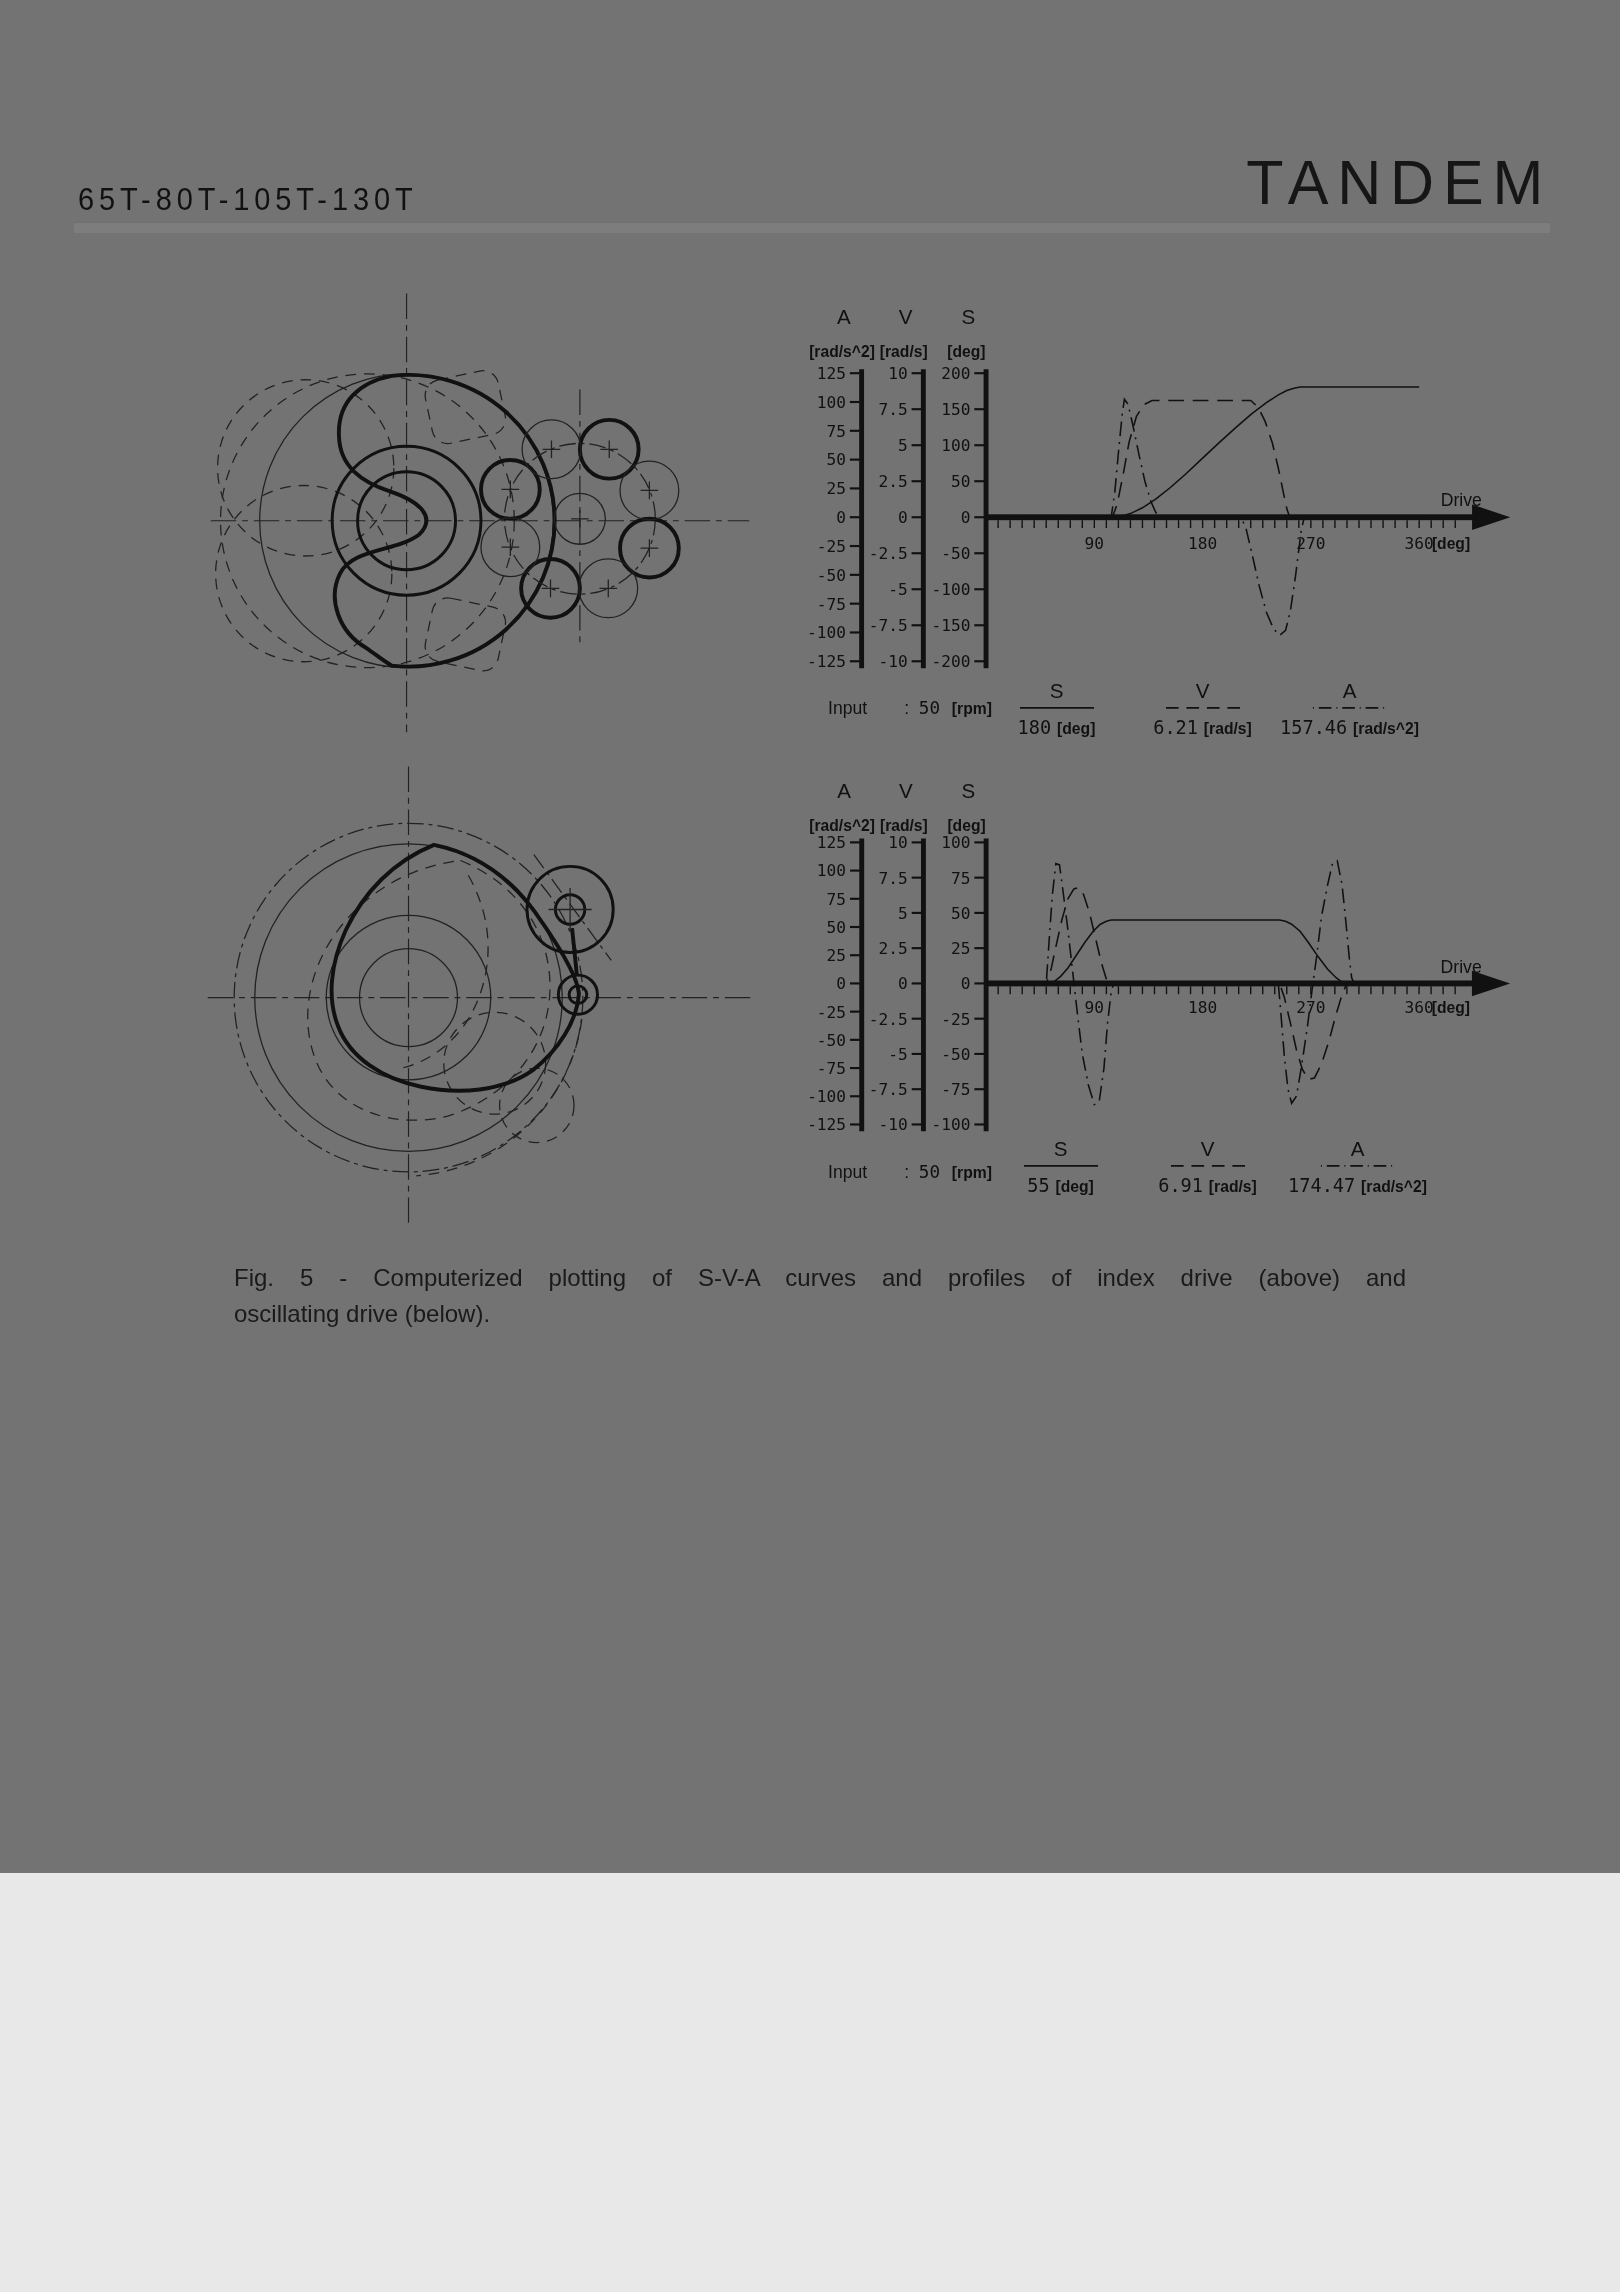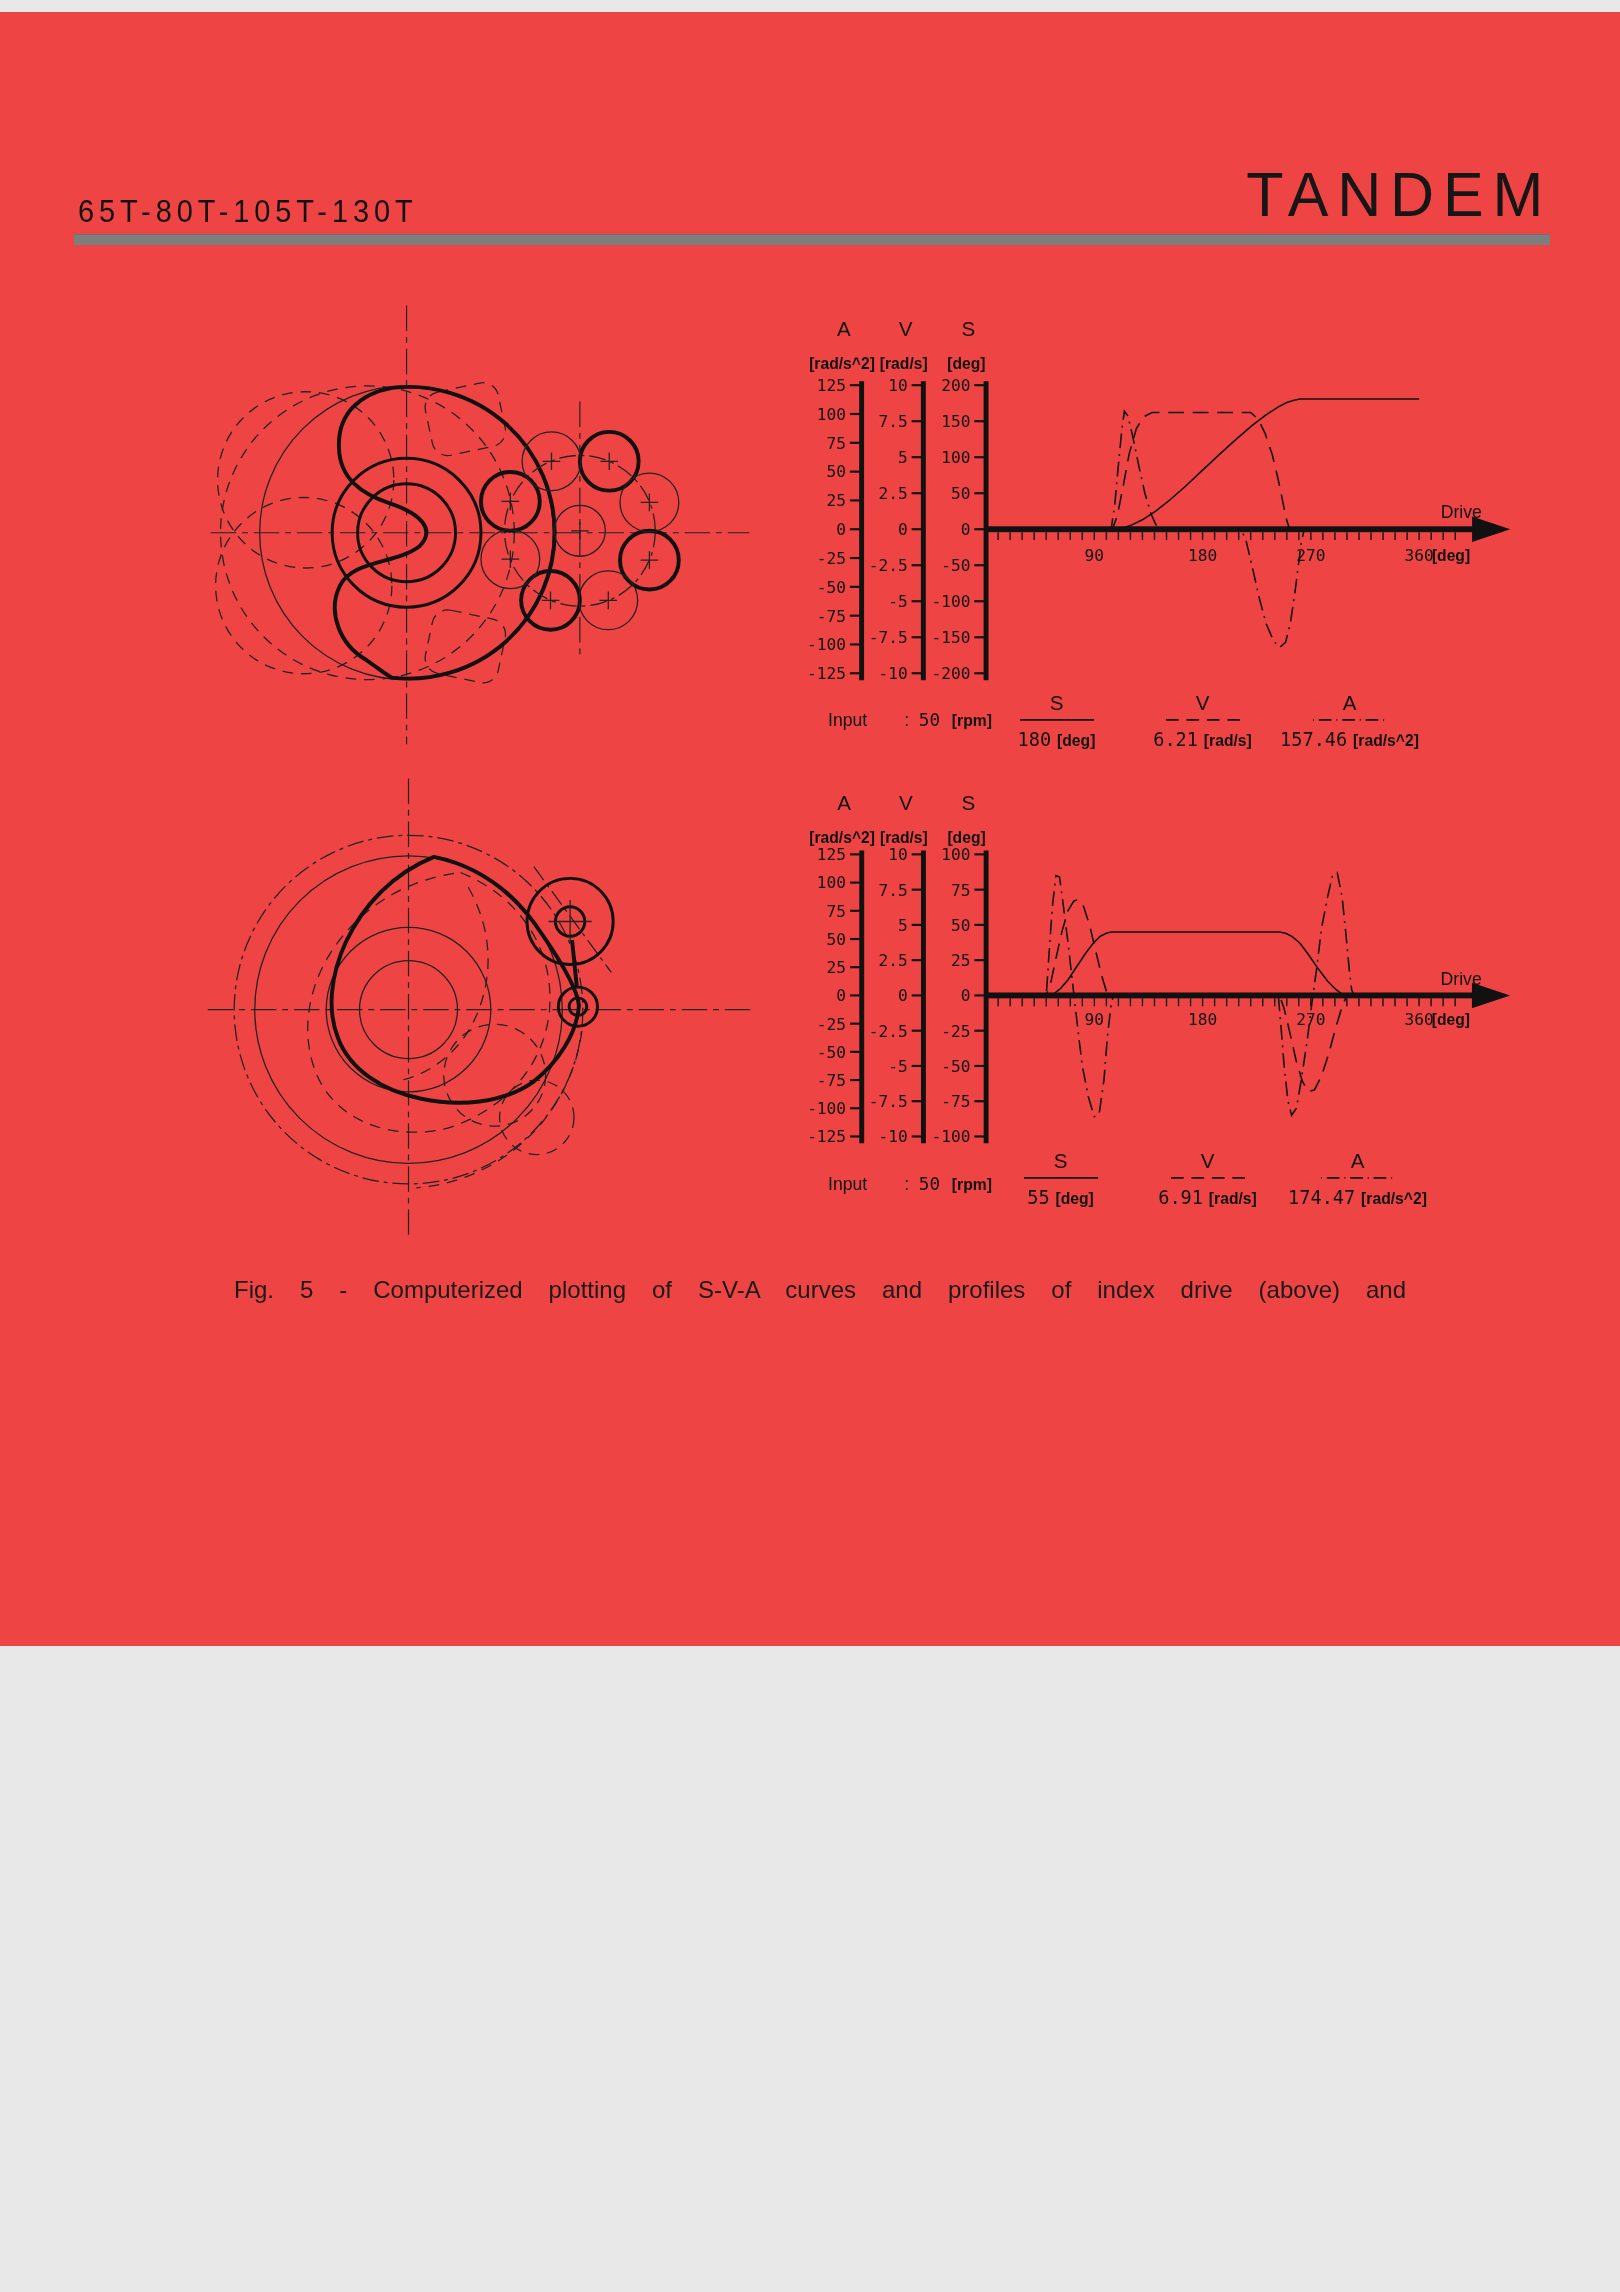--- a/index.html
+++ b/index.html
@@ -1,16 +1,16 @@
 <!DOCTYPE html>
 <html><head>
 <meta charset="utf-8">
 <style>
   html,body{margin:0;padding:0;background:#e8e8e8;}
-  .page{position:relative;width:1620px;height:1634px;background:#ef4444;margin:12px auto;
+  .page{position:relative;width:1620px;height:1873px;background:#737373;margin:0 auto;
         font-family:"Liberation Sans",sans-serif;color:#111;overflow:hidden;}
   .abs{position:absolute;}
 
   
   .model-range{left:78px;top:182px;font-size:29px;letter-spacing:4.9px;font-weight:400;
                transform:scaleY(1.08);transform-origin:top left;white-space:nowrap;}
   .brand{top:147px;right:68px;font-size:61px;letter-spacing:8.8px;font-weight:400;
          transform:scaleY(1.02);transform-origin:top right;white-space:nowrap;color:#161616;}
   .header-rule{left:74px;top:222px;width:1476px;height:9.8px;background:#7d7d7d;border-top:1px solid #6f6f6f;}
 
@@ -410,20 +410,21 @@
   <div class="lg-entry" style="left:1284px;top:1139px">
     <div class="lg-label">A</div>
     <svg width="78" height="7.8" viewBox="0 0 80 8">
         <line x1="2" y1="4" x2="78" y2="4" stroke="#111" stroke-width="2" stroke-dasharray="1 5 13 5"></line>
       </svg>
     <div class="lg-value"><span>174.47</span><span class="unit-t">[rad/s^2]</span></div>
   </div>
 
   <div class="abs caption">
     <div class="l1">Fig. 5 - Computerized plotting of S-V-A curves and profiles of index drive (above) and</div>
+    <div class="l2">oscillating drive (below).</div>
   </div>
 
   <div class="abs footer-bar"></div>
   <svg class="abs" style="left:1290px;top:2140px" width="98" height="90" viewBox="0 0 104 92">
     <g stroke="#ffffff" stroke-width="17" fill="none" stroke-linecap="round">
       <path d="M34,64 C14,60 8,38 24,27 C38,17 58,23 60,37 C62,50 50,58 38,55"></path>
       <path d="M46,28 C64,18 84,26 82,42 C80,57 62,66 50,59 C41,53 38,44 45,37"></path>
       <path d="M14,72 C30,80 46,76 55,65"></path>
       <path d="M90,22 C76,12 60,15 51,25"></path>
     </g>

